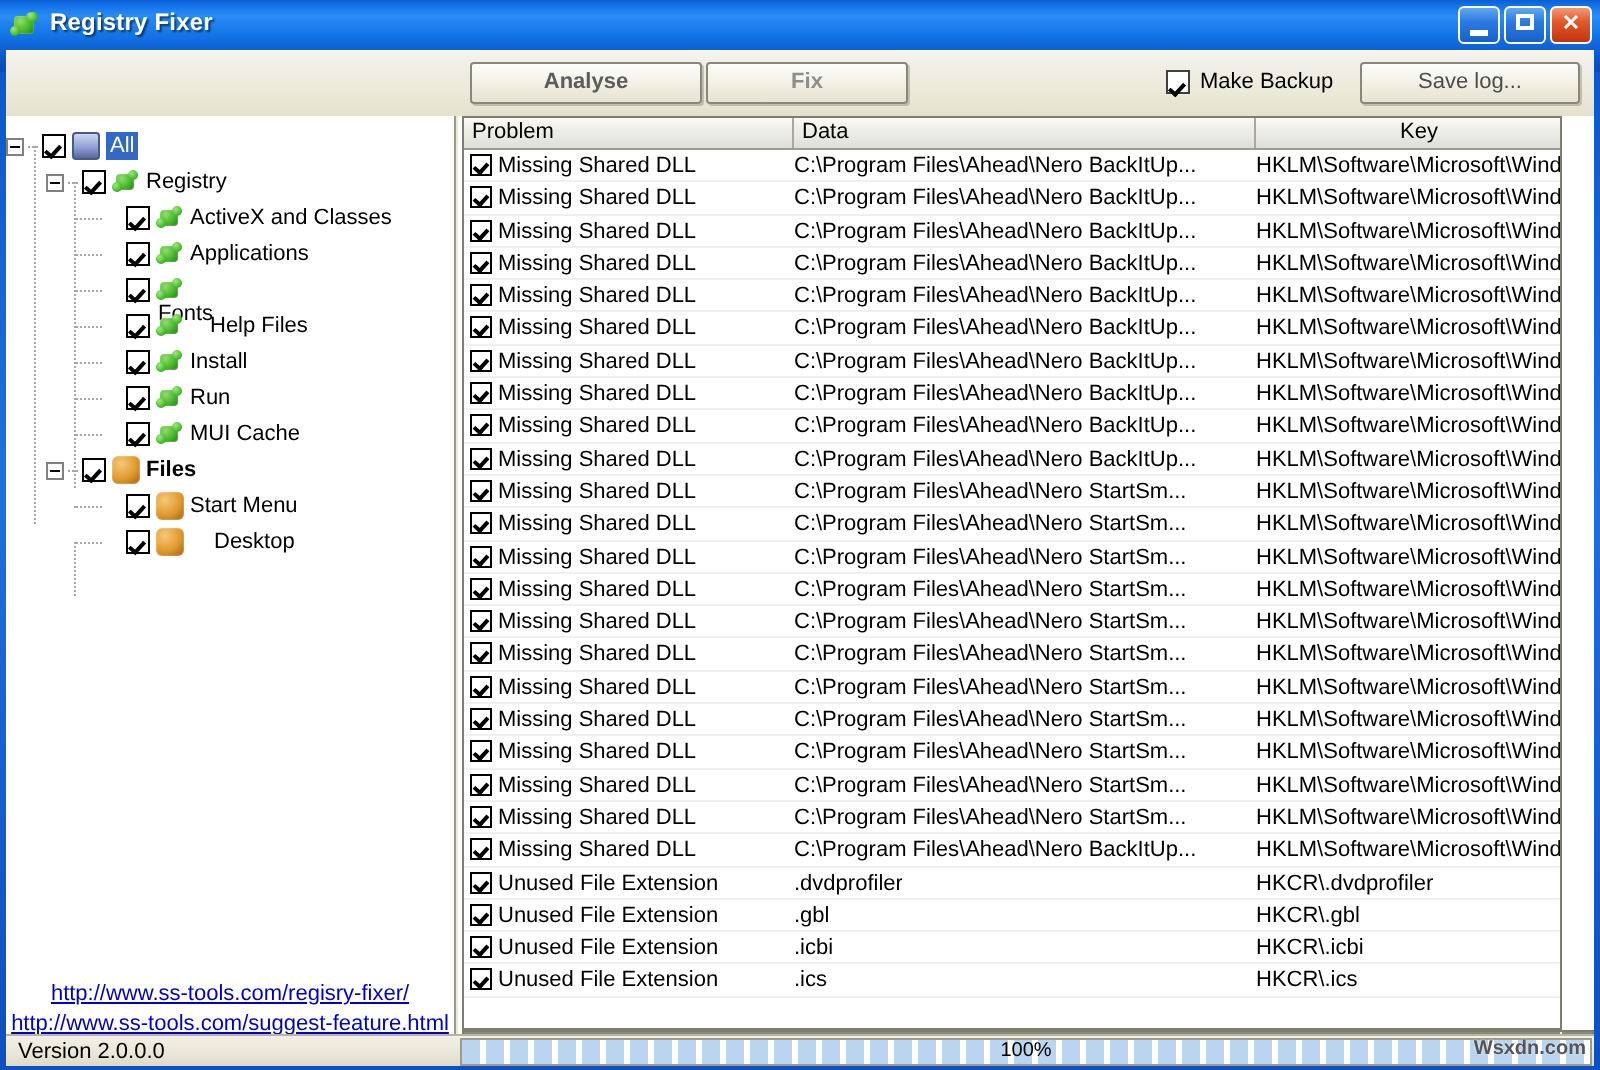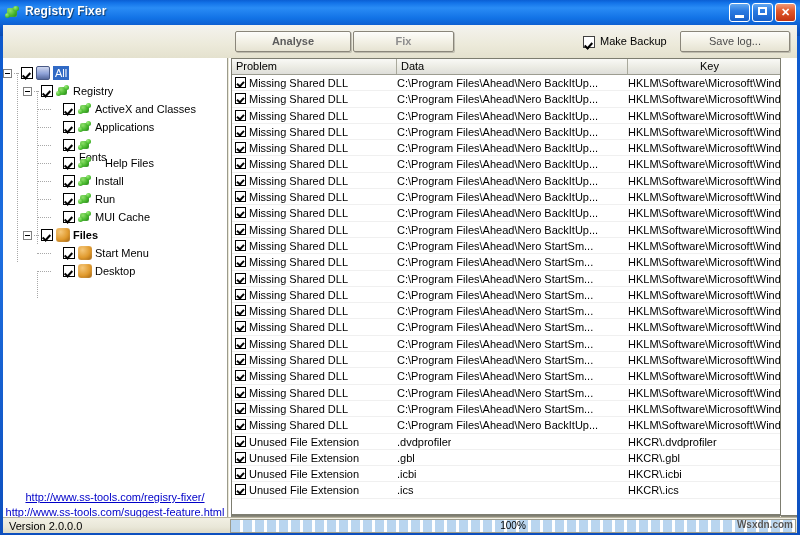--- a/index.html
+++ b/index.html
@@ -582,21 +582,21 @@
           <div class="tnode">
             <div class="tdots" style="left: 34px; width: 14px;"></div>
             <div class="tcheck" style="left: 60px;"></div>
             <div class="ticon icon-folder" style="left: 75px;"></div>
             <div class="tlabel" style="left: 92px;">Start Menu</div>
           </div>
           <div class="tnode">
             <div class="tdots" style="left: 34px; width: 14px;"></div>
             <div class="tcheck" style="left: 60px;"></div>
             <div class="ticon icon-folder" style="left: 75px;"></div>
-            <div class="tlabel" style="left: 92px;">Desktop</div>
+            <div class="tlabel" style="left: 104px;">Desktop</div>
           </div>
         </div>
       <div id="links">
           <a href="#">http://www.ss-tools.com/regisry-fixer/</a>
           <a href="#">http://www.ss-tools.com/suggest-feature.html</a>
         </div>
     </div>
 
     <div id="listview">
       <div id="lv-inner">

